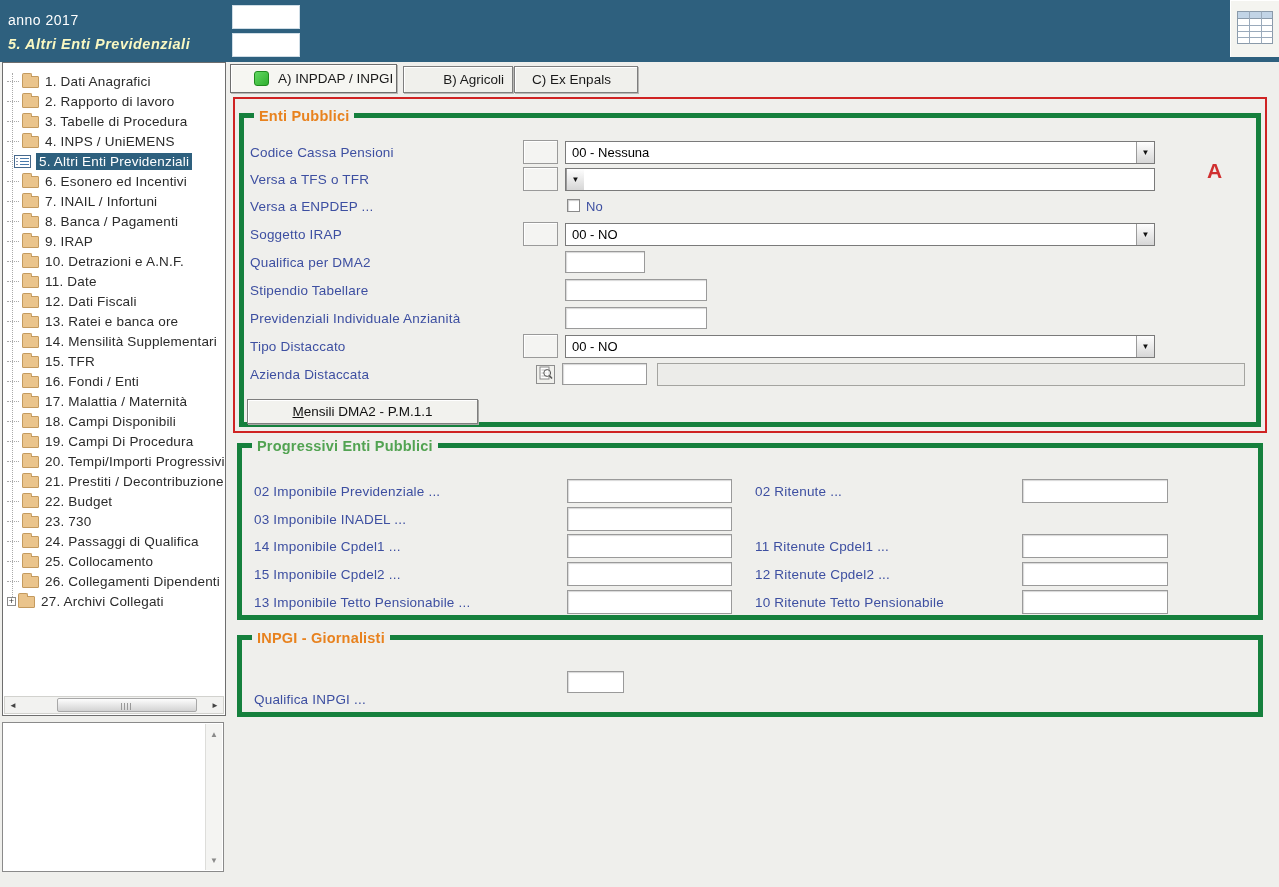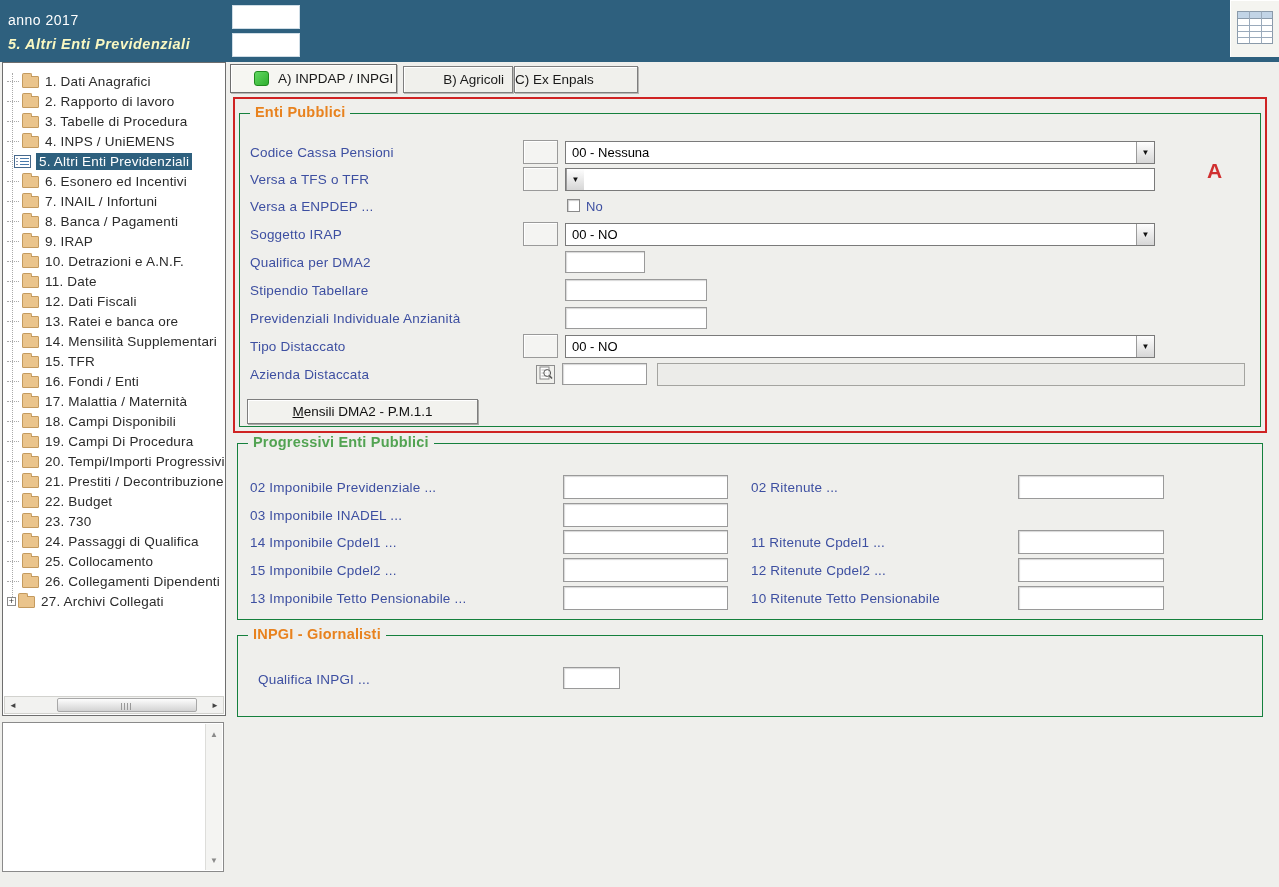--- a/index.html
+++ b/index.html
@@ -39,25 +39,25 @@
   
   .notes { position:absolute; left:2px; top:722px; width:222px; height:150px; background:#FFFFFF; border:1px solid #8A8A8A; }
   .v-scroll { position:absolute; right:1px; top:1px; bottom:1px; width:17px; background:#F4F4F2; border-left:1px solid #DDDDDA; }
   .v-arrow { position:absolute; left:0; width:16px; height:16px; font-size:8px; color:#8A8A8A; display:flex; align-items:center; justify-content:center; }
   .v-arrow.up { top:2px; } .v-arrow.down { bottom:2px; }
 
   
   .tab { position:absolute; background:#F0F0EC; border:1px solid #7E7E7E; box-shadow:inset 1px 1px 0 #FFFFFF, 1px 1px 0 #B8B8B4; font-size:13.5px; color:#1A1A1A; display:flex; align-items:center; cursor:default; }
   .tab-a { left:230px; top:64px; width:167px; height:29px; background:#F6F6F2; border:1px solid #6E6E6E; padding-left:23px; }
   .tab-b { left:403px; top:66px; width:110px; height:27px; justify-content:flex-end; padding-right:8px; }
-  .tab-c { left:514px; top:66px; width:124px; height:27px; justify-content:flex-start; padding-right:9px; }
+  .tab-c { left:514px; top:66px; width:124px; height:27px; justify-content:center; padding-right:9px; }
   .greensq { width:15px; height:15px; background:linear-gradient(135deg,#62D862,#2FAF2F); border:1px solid #1F8A1F; border-radius:3px; margin-right:9px; flex:0 0 auto; }
 
   
-  .groupbox { position:absolute; border:1px solid #15803d; }
+  .groupbox { position:absolute; border:5px solid #15803d; }
   .group-title { position:absolute; top:-10px; left:10px; background:#EFEFEC; padding:0 5px; font-size:14.5px; font-weight:bold; letter-spacing:.2px; }
   .title-orange { color:#E8821E; }
   .title-green  { color:#52A352; }
 
   .red-box { position:absolute; left:233px; top:97px; width:1034px; height:336px; border:2px solid #CF2323; }
   .marker-a { position:absolute; left:972px; top:60px; color:#D03030; font-size:21px; font-weight:bold; }
 
   .flabel { position:absolute; color:#3D4FA1; font-size:13.5px; letter-spacing:.2px; white-space:nowrap; }
 
   .mini-box { position:absolute; width:35px; height:24px; background:#F4F4F2; border:1px solid #9A9A9A; box-shadow:inset 1px 1px 0 #FFFFFF; }
@@ -350,15 +350,15 @@
   <input class="txt" style="left: 780px; top: 114px; width: 146px; height: 24px;">
 
   <div class="flabel" style="left:12px; top:147px;">13 Imponibile Tetto Pensionabile ...</div>
   <input class="txt" style="left: 325px; top: 142px; width: 165px; height: 24px;">
   <div class="flabel" style="left:513px; top:147px;">10 Ritenute Tetto Pensionabile</div>
   <input class="txt" style="left: 780px; top: 142px; width: 146px; height: 24px;">
 </div>
 
 <div class="groupbox" style="left:237px; top:635px; width:1026px; height:82px;">
   <span class="group-title title-orange">INPGI - Giornalisti</span>
-  <div class="flabel" style="left:12px; top:36px;margin-left:8px;">Qualifica INPGI ...</div>
+  <div class="flabel" style="left:12px; top:52px;">Qualifica INPGI ...</div>
   <input class="txt" style="left: 325px; top: 31px; width: 57px;">
 </div>
 
 </body></html>

